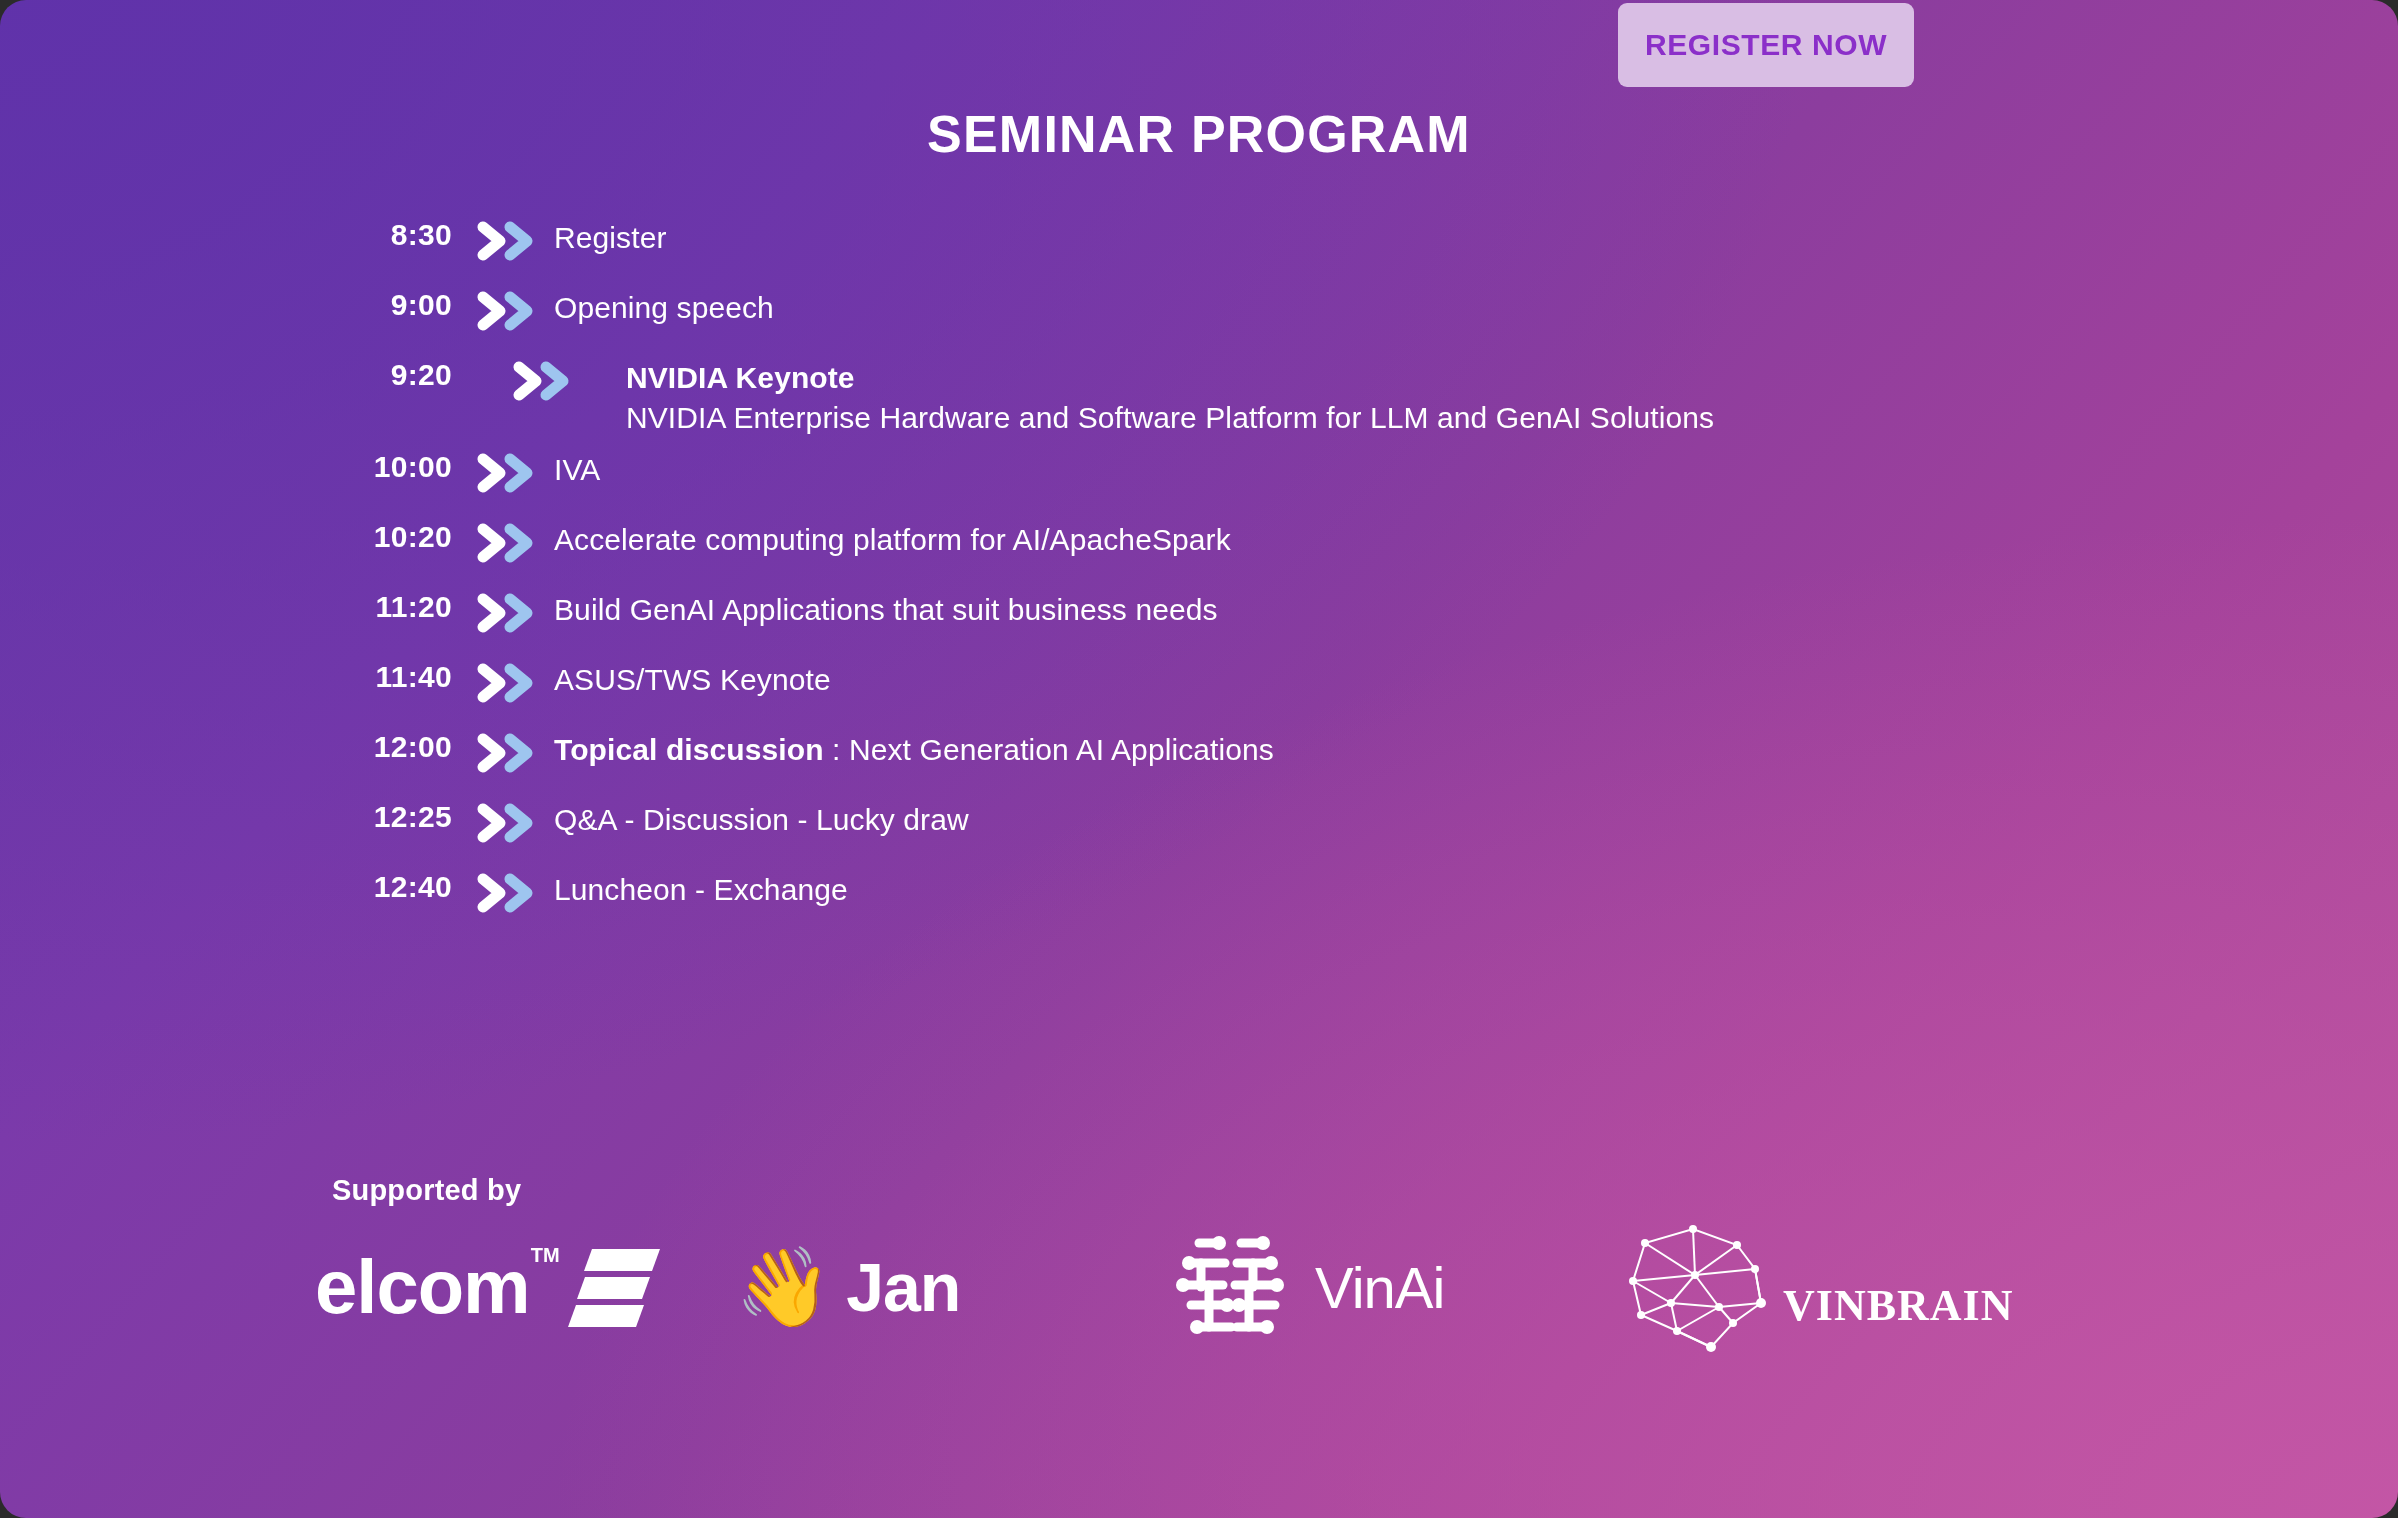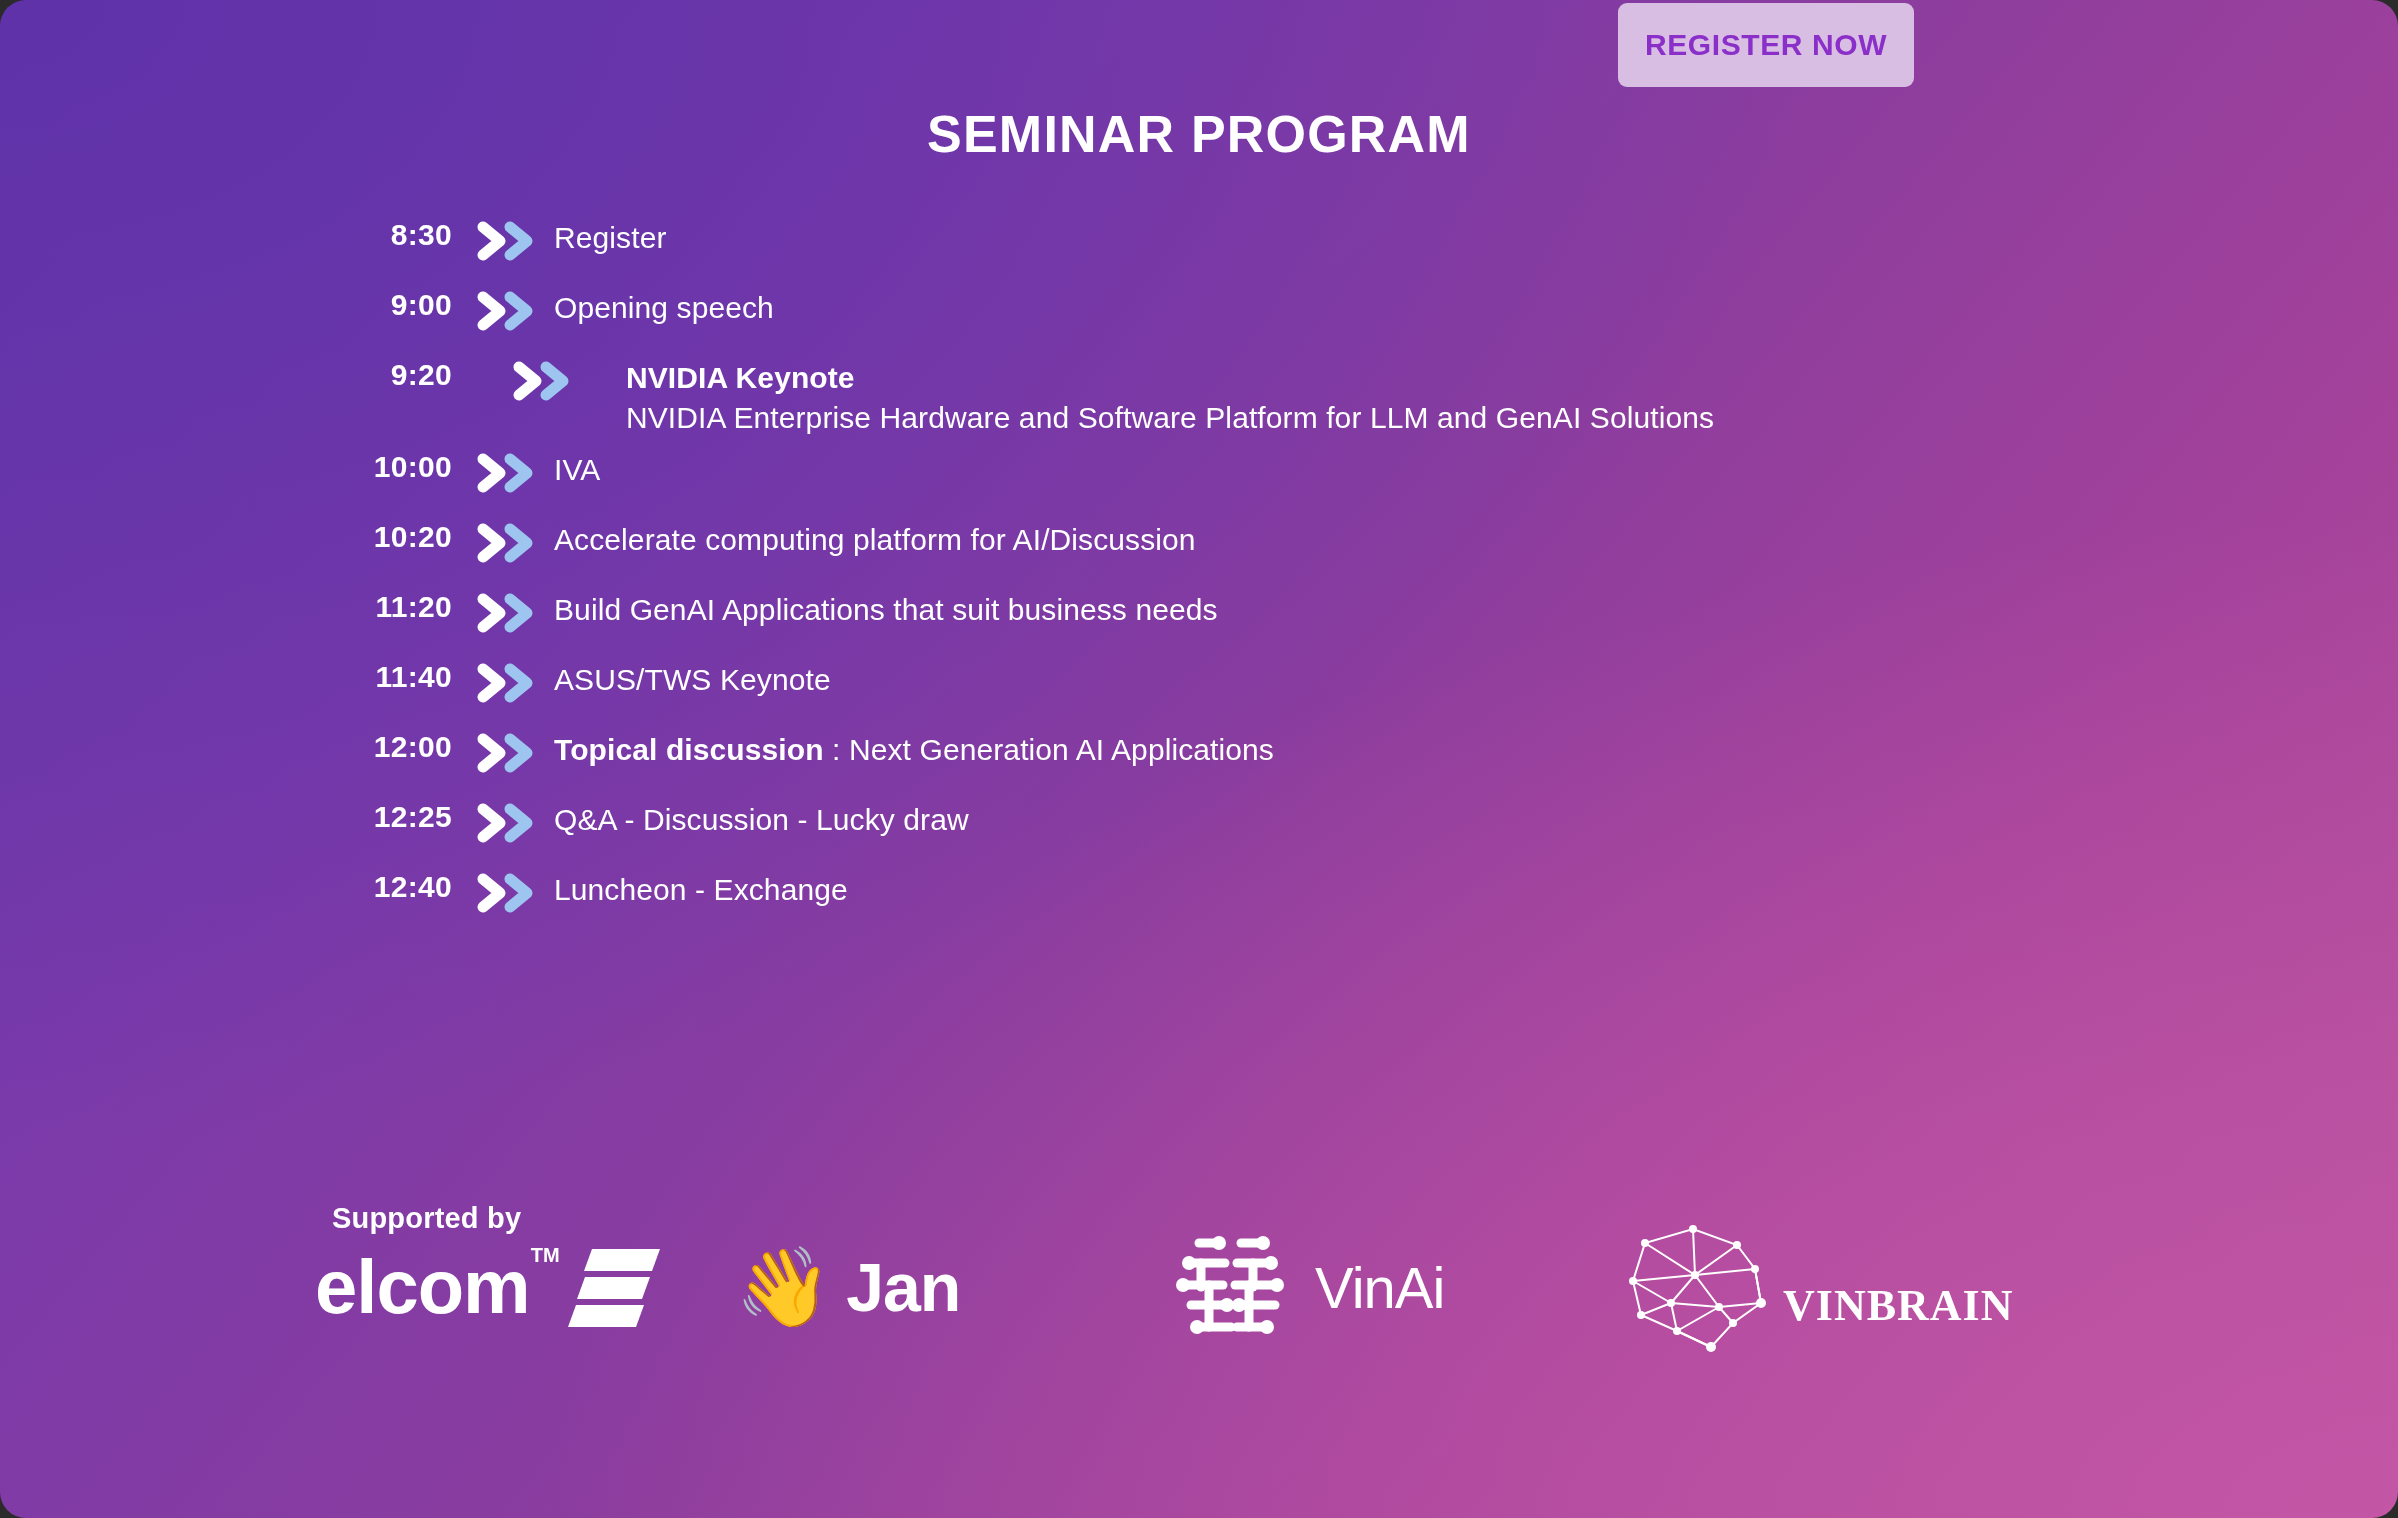--- a/index.html
+++ b/index.html
@@ -42,21 +42,21 @@
     flex:0 0 68px;width:68px;height:46px;margin-left:22px;margin-right:12px;
     display:flex;align-items:center;justify-content:center;
   }
   .chev svg{display:block;}
   .desc{color:#ffffff;font-size:30px;font-weight:400;line-height:1.33;letter-spacing:.1px;}
   .desc .b{font-weight:700;}
   .desc .line2{display:block;font-weight:400;}
   
   .supported{
     position:absolute;top:1174px;left:332px;
-    color:#ffffff;font-size:29px;font-weight:700;letter-spacing:.2px;margin-top:28px;
+    color:#ffffff;font-size:29px;font-weight:700;letter-spacing:.2px;
   }
   .logos{
     position:absolute;top:1212px;left:300px;width:1900px;height:150px;
     display:flex;align-items:center;
   }
   .logo{display:flex;align-items:center;height:140px;}
   .logo-elcom{width:400px;padding-left:15px;}
   .logo-jan{width:430px;padding-left:20px;}
   .logo-vinai{width:430px;padding-left:10px;}
   .logo-vinbrain{width:400px;padding-left:10px;}
@@ -127,21 +127,21 @@
         <div class="desc"><span>IVA</span></div>
       </div>
       <div class="row">
         <div class="time">10:20</div>
         <div class="chev">
           <svg width="62" height="44" viewBox="0 0 62 44">
             <polyline points="6,8 23,22 6,36" fill="none" stroke="#FFFFFF" stroke-width="11" stroke-linecap="round" stroke-linejoin="round"></polyline>
             <polyline points="33,8 50,22 33,36" fill="none" stroke="#9EC5EF" stroke-width="11" stroke-linecap="round" stroke-linejoin="round"></polyline>
           </svg>
         </div>
-        <div class="desc"><span>Accelerate computing platform for AI/Discussion</span></div>
+        <div class="desc"><span>Accelerate computing platform for AI/ApacheSpark</span></div>
       </div>
       <div class="row">
         <div class="time">11:20</div>
         <div class="chev">
           <svg width="62" height="44" viewBox="0 0 62 44">
             <polyline points="6,8 23,22 6,36" fill="none" stroke="#FFFFFF" stroke-width="11" stroke-linecap="round" stroke-linejoin="round"></polyline>
             <polyline points="33,8 50,22 33,36" fill="none" stroke="#9EC5EF" stroke-width="11" stroke-linecap="round" stroke-linejoin="round"></polyline>
           </svg>
         </div>
         <div class="desc"><span>Build GenAI Applications that suit business needs</span></div>

